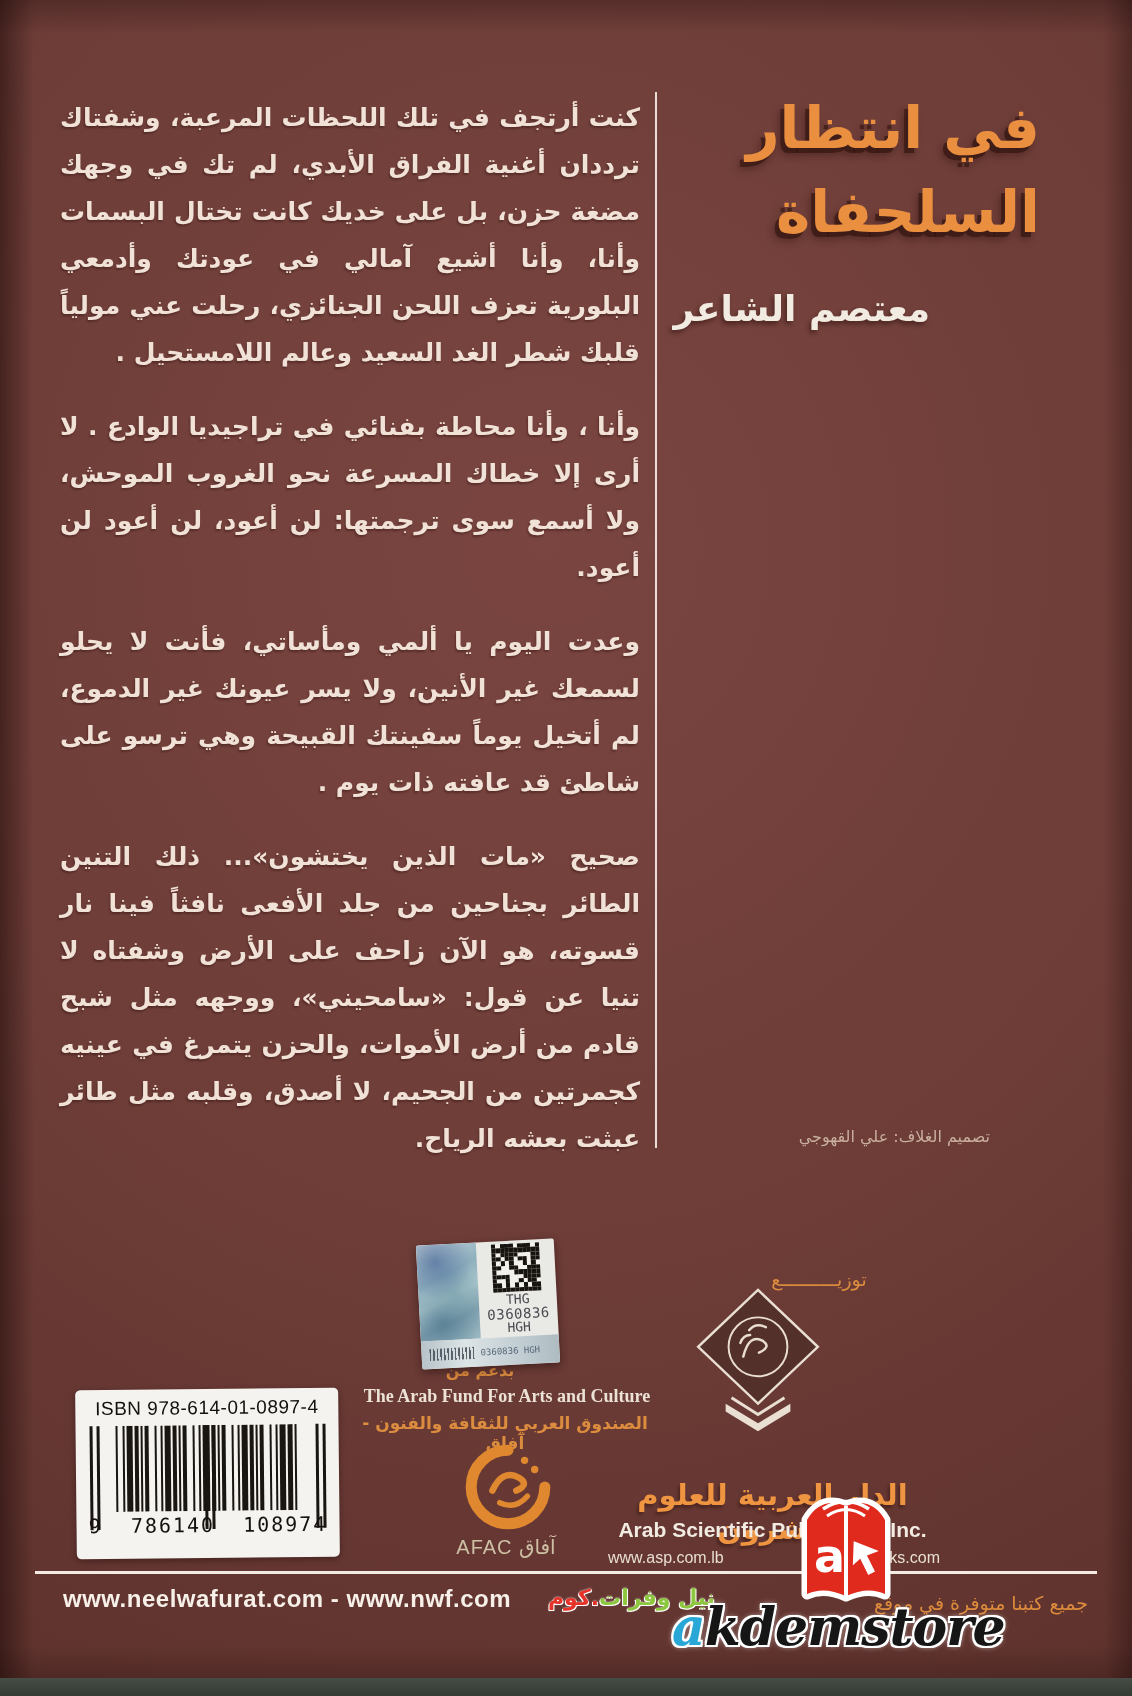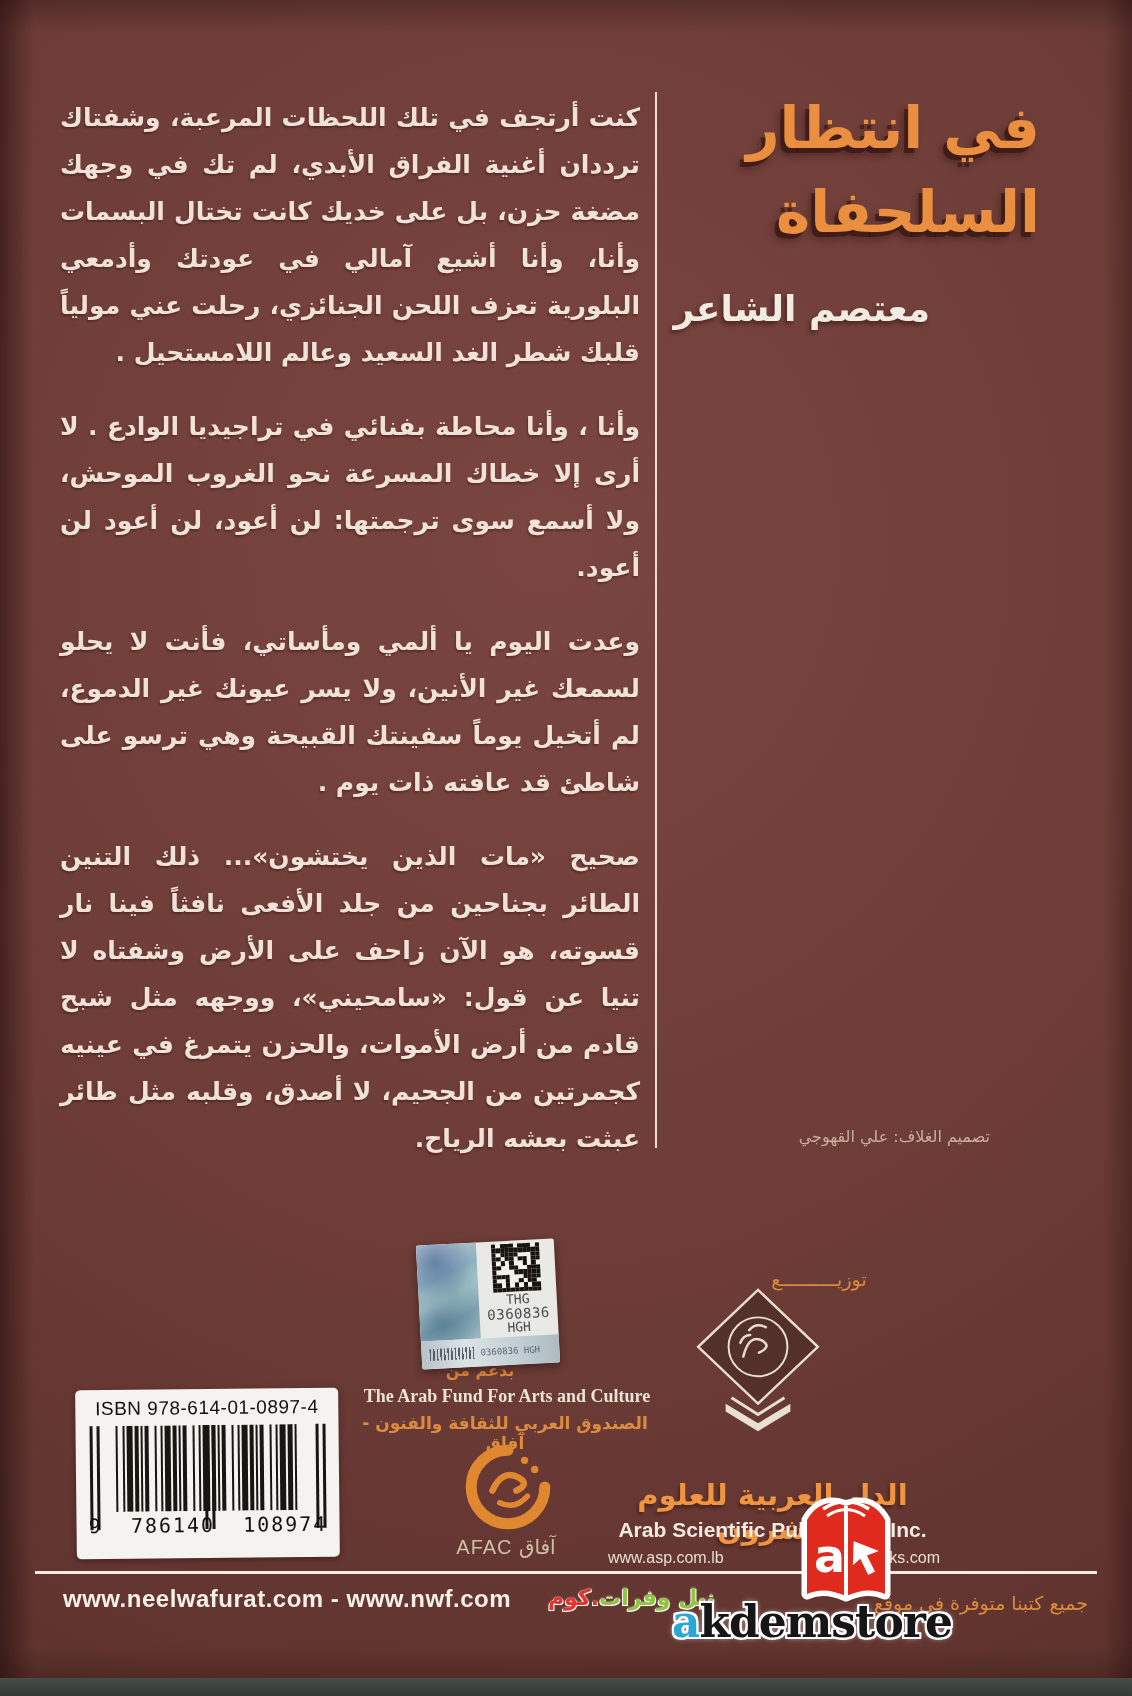--- a/index.html
+++ b/index.html
@@ -106,22 +106,23 @@
   .nwf-brand .green{color:#8dc63f; text-shadow:0 0 2px #fff,1px 1px 0 #fff,-1px 1px 0 #fff;}
   .nwf-brand .red{color:#e6332a; text-shadow:0 0 2px #fff,1px 1px 0 #fff,-1px 1px 0 #fff;}
   .footer-slogan{position:absolute; right:44px; width:330px; top:1592px; direction:rtl; text-align:right;
     font-size:19px; color:#dd8c3c; z-index:6;}
   .bottom-strip{position:absolute; left:0; top:1678px; width:100%; height:18px;
     background:linear-gradient(180deg,#464d45,#343a34); z-index:75;}
   
   .akdem-icon{position:absolute; left:793px; top:1490px; z-index:80;}
   .akdem-text{
     position:absolute; left:672px; top:1596px; z-index:81;
-    font-family:"DejaVu Serif", serif; font-weight:700; font-size:44px; letter-spacing:-1px;
+    font-family:"DejaVu Serif", serif; font-weight:700; font-size:52px; letter-spacing:-1px;
     text-shadow:2px 0 0 #fff,-2px 0 0 #fff,0 2px 0 #fff,0 -2px 0 #fff,2px 2px 0 #fff,-2px -2px 0 #fff,2px -2px 0 #fff,-2px 2px 0 #fff,0 0 6px #fff;
+    font-style:italic;
   }
   .akdem-text .a{color:#29a8d8;}
   .akdem-text .rest{color:#161616;}
   .vignette{position:absolute; inset:0; z-index:70; pointer-events:none;
     background:
       linear-gradient(90deg, rgba(25,8,6,.5) 0, rgba(25,8,6,0) 3%),
       linear-gradient(270deg, rgba(25,8,6,.35) 0, rgba(25,8,6,0) 2.5%),
       linear-gradient(180deg, rgba(25,8,6,.3) 0, rgba(25,8,6,0) 2%),
       linear-gradient(0deg, rgba(25,8,6,.35) 0, rgba(25,8,6,0) 3%);}
 </style>

